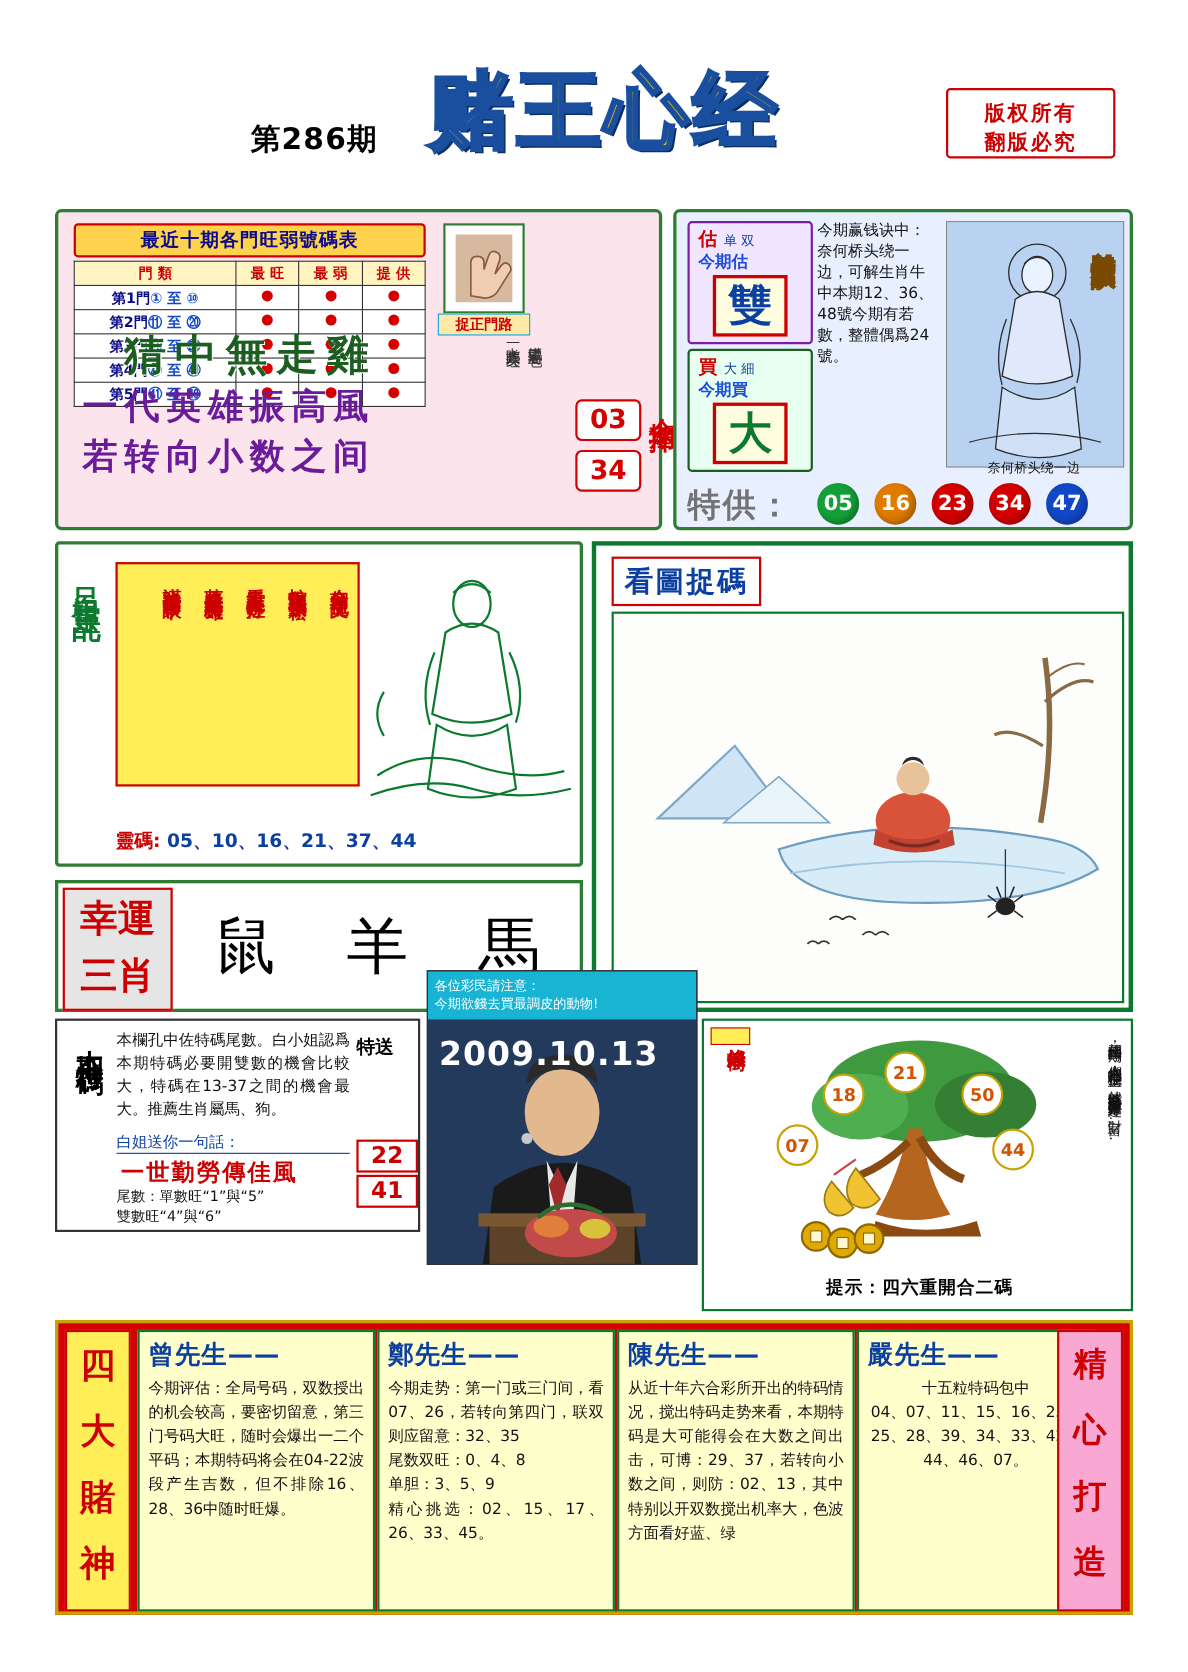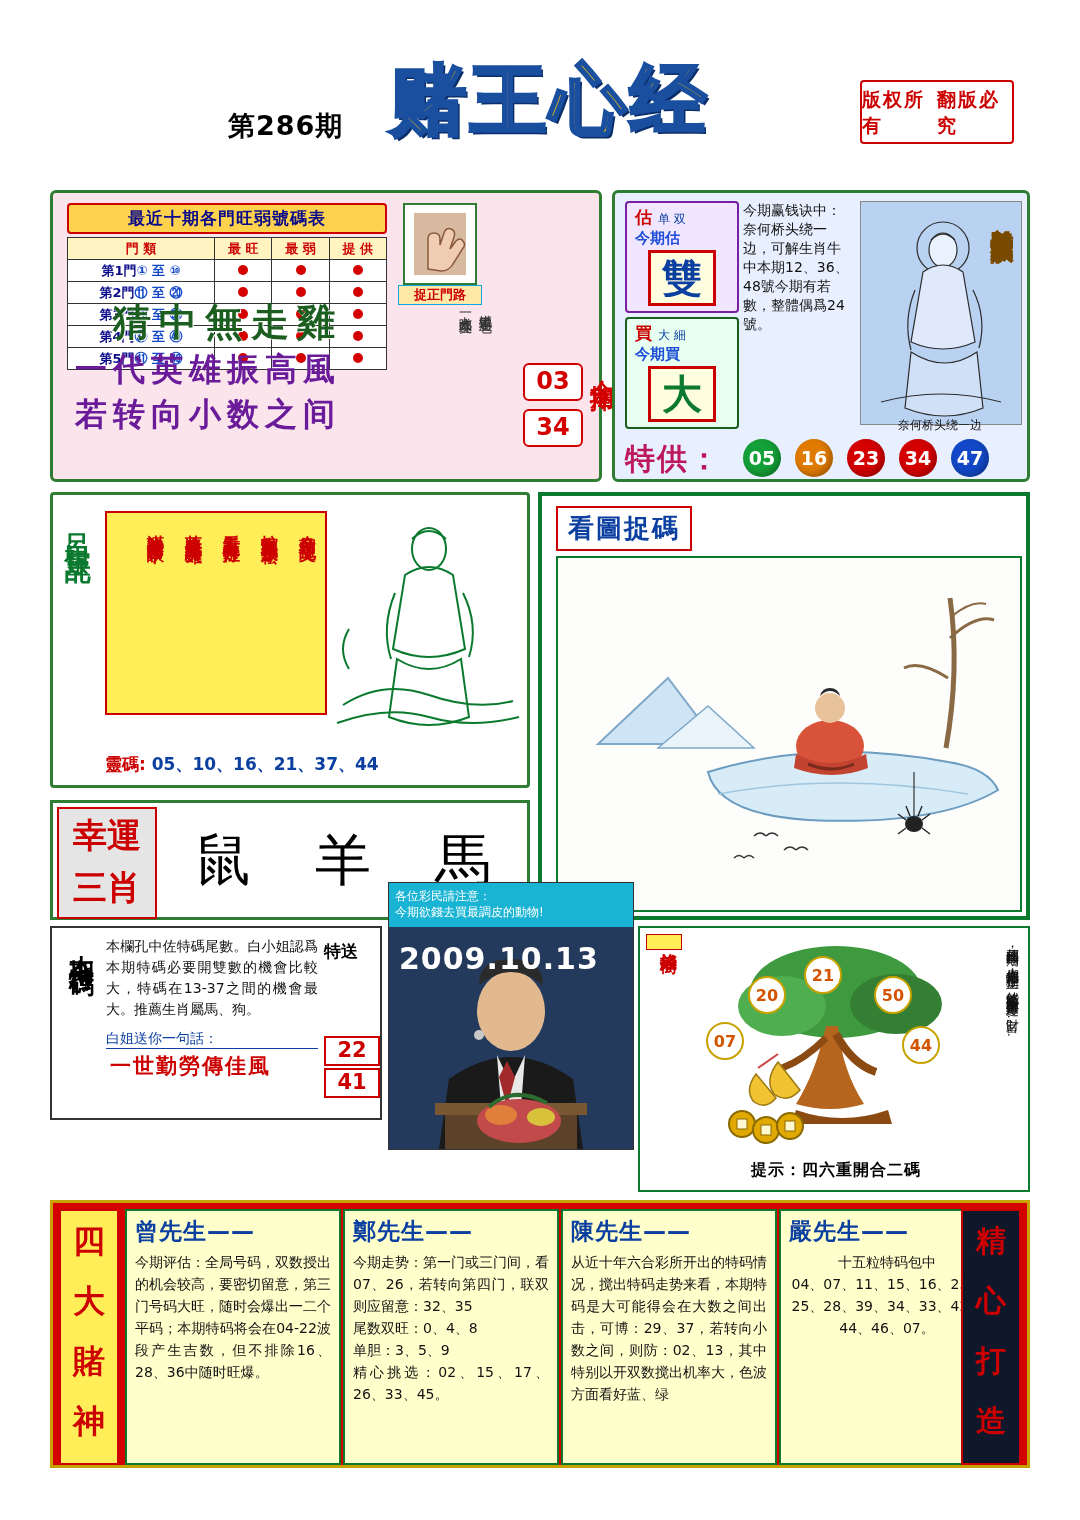--- a/index.html
+++ b/index.html
@@ -17,21 +17,21 @@
     position:absolute;left:390px;top:52px;width:440px;height:96px;
     font-size:76px;font-weight:bold;letter-spacing:4px;
     color:#f5c400;-webkit-text-stroke:3px #1a4fa0;
     text-shadow:3px 3px 0 #0b2f6b;
     font-family:"DejaVu Sans","Liberation Sans",sans-serif;
     line-height:96px;white-space:nowrap;
   }
   .copyright{
     position:absolute;left:860px;top:80px;width:150px;height:60px;
     border:2px solid #cc0000;background:#fff;border-radius:4px;
-    display:flex;flex-direction:row;justify-content:flex-end;align-items:center;
+    display:flex;flex-direction:column;justify-content:flex-end;align-items:center;
   }
   .copyright span{color:#cc0000;font-size:19px;font-weight:bold;letter-spacing:2px;line-height:26px;}
   
   .box{position:absolute;box-sizing:border-box;}
   
   #topleft{left:50px;top:190px;width:552px;height:292px;background:#fce4ec;border:3px solid #2e7d32;border-radius:6px;}
   #tbl-wrap{position:absolute;left:14px;top:10px;width:320px;}
   .tbl-title{
     background:#ffd24d;border:2px solid #c00;border-radius:4px;
     text-align:center;font-size:17px;font-weight:bold;color:#0a0a8a;padding:2px 0;letter-spacing:1px;
@@ -56,21 +56,21 @@
   .guess-box{position:absolute;left:10px;top:8px;width:110px;height:108px;background:#f1e6ff;border:2px solid #7b1fa2;border-radius:4px;}
   .buy-box{position:absolute;left:10px;top:124px;width:110px;height:108px;background:#e6fff0;border:2px solid #1b5e20;border-radius:4px;}
   .lbl-red{color:#c00;font-weight:bold;font-size:17px;}
   .lbl-blue{color:#1d4ed8;font-weight:bold;font-size:15px;}
   .bigchar{font-size:40px;font-weight:bold;color:#0b3fa0;border:3px solid #c00;background:#fffde0;width:62px;height:50px;line-height:50px;text-align:center;margin:2px auto 0;}
   .bigchar.green{color:#0b7a2f;}
   .poem{position:absolute;left:128px;top:8px;width:110px;height:150px;font-size:14px;color:#111;line-height:19px;}
   .pic-panel{position:absolute;left:245px;top:8px;width:160px;height:222px;background:#bcd6f7;border:1px solid #888;overflow:hidden;}
   .pic-cap{position:absolute;left:245px;top:224px;width:160px;text-align:center;font-size:12px;color:#111;}
   .vert-gold{position:absolute;left:372px;top:18px;font-size:22px;font-weight:bold;color:#e8a000;-webkit-text-stroke:1px #7a4a00;writing-mode:vertical-rl;letter-spacing:2px;}
-  .tegong{position:absolute;left:10px;top:246px;font-size:30px;font-weight:bold;color:#be185d;letter-spacing:2px;text-align:right;}
+  .tegong{position:absolute;left:10px;top:246px;font-size:30px;font-weight:bold;color:#737373;letter-spacing:2px;text-align:right;}
   .balls{position:absolute;left:128px;top:246px;display:flex;gap:14px;}
   .ball{width:38px;height:38px;border-radius:50%;color:#fff;font-size:19px;font-weight:bold;display:flex;align-items:center;justify-content:center;box-shadow:inset -3px -3px 6px rgba(0,0,0,.25);}
   
   #lvzu{left:50px;top:492px;width:480px;height:296px;background:#fff;border:3px solid #2e7d32;border-radius:4px;}
   .lz-title{position:absolute;left:8px;top:18px;font-size:26px;font-weight:bold;color:#0b7a2f;writing-mode:vertical-rl;letter-spacing:8px;}
   .lz-yellow{position:absolute;left:52px;top:16px;width:218px;height:200px;background:#ffee58;border:2px solid #c00;}
   .lz-yellow .col{position:absolute;top:8px;writing-mode:vertical-rl;text-orientation:upright;font-size:17px;font-weight:bold;color:#c00;letter-spacing:2px;line-height:22px;}
   .lz-img{position:absolute;left:280px;top:14px;width:190px;height:230px;}
   .lz-code{position:absolute;left:52px;top:258px;font-size:17px;font-weight:bold;color:#c00;}
   .lz-code b{color:#0b3fa0;}
@@ -98,21 +98,21 @@
   #tree{left:638px;top:926px;width:392px;height:266px;background:#fff;border:2px solid #0b7a2f;}
   .tree-label{position:absolute;left:6px;top:6px;width:34px;background:#ffee58;border:1px solid #c00;font-size:17px;font-weight:bold;color:#c00;writing-mode:vertical-rl;text-align:center;padding:4px 0;letter-spacing:2px;}
   .tree-side{position:absolute;right:6px;top:10px;font-size:13px;color:#111;writing-mode:vertical-rl;line-height:20px;letter-spacing:1px;}
   .tree-canvas{position:absolute;left:46px;top:6px;width:270px;height:218px;}
   .tnum{position:absolute;width:34px;height:34px;border-radius:50%;background:#fff;border:2px solid #c8a200;color:#d35400;font-size:16px;font-weight:bold;display:flex;align-items:center;justify-content:center;}
   .tree-hint{position:absolute;left:46px;top:232px;width:300px;text-align:center;font-size:16px;font-weight:bold;color:#000;letter-spacing:1px;}
   
   #bottom{left:50px;top:1200px;width:980px;height:268px;background:#d40000;border:3px solid #c8a200;}
   .bt-left{position:absolute;left:6px;top:6px;width:56px;height:252px;background:#ffee58;border:2px solid #c00;}
   .bt-left span{display:block;text-align:center;font-size:32px;font-weight:bold;color:#c00;line-height:60px;}
-  .bt-right{position:absolute;right:6px;top:6px;width:56px;height:252px;background:#0f172a;border:2px solid #c00;}
+  .bt-right{position:absolute;right:6px;top:6px;width:56px;height:252px;background:#f9a8d4;border:2px solid #c00;}
   .bt-right span{display:block;text-align:center;font-size:30px;font-weight:bold;color:#c00;line-height:60px;}
   .col4{position:absolute;top:6px;width:212px;height:252px;background:#ffffcc;border:2px solid #0b7a2f;}
   .col4 .nm{font-size:23px;font-weight:bold;color:#0b3fa0;padding:5px 0 0 8px;letter-spacing:1px;}
   .col4 .bd{font-size:14px;color:#111;line-height:22px;padding:4px 8px;text-align:justify;}
 </style>
 </head>
 <body>
 
 <div class="page">
 
@@ -310,20 +310,24 @@
         </g>
       </svg>
     </div>
   </div>
 
   <div class="box" id="benqi">
     <div class="bq-label">本期特碼</div>
     <div class="bq-text">本欄孔中佐特碼尾數。白小姐認爲本期特碼必要開雙數的機會比較大，特碼在13-37之間的機會最大。推薦生肖屬馬、狗。</div>
     <div class="bq-line">白姐送你一句話：</div>
     <div class="bq-motto">一世勤勞傳佳風</div>
+    <div class="bq-tail">
+      <div>尾數：單數旺“1”與“5”</div>
+      <div>雙數旺“4”與“6”</div>
+    </div>
     <div class="ts-label">特送</div>
     <div class="ts-num" style="top:108px;">22</div>
     <div class="ts-num" style="top:140px;">41</div>
   </div>
 
   <div class="photo">
     <div class="notice">
       <div>各位彩民請注意：</div>
       <div>今期欲錢去買最調皮的動物!</div>
     </div>
@@ -365,21 +369,21 @@
         <g>
           <circle cx="56" cy="190" r="13" fill="#e0a800" stroke="#8a6a00" stroke-width="2"></circle>
           <rect x="51" y="185" width="10" height="10" fill="#fff7d0" stroke="#8a6a00"></rect>
           <circle cx="80" cy="196" r="13" fill="#e0a800" stroke="#8a6a00" stroke-width="2"></circle>
           <rect x="75" y="191" width="10" height="10" fill="#fff7d0" stroke="#8a6a00"></rect>
           <circle cx="104" cy="192" r="13" fill="#e0a800" stroke="#8a6a00" stroke-width="2"></circle>
           <rect x="99" y="187" width="10" height="10" fill="#fff7d0" stroke="#8a6a00"></rect>
         </g>
       </svg>
       <div class="tnum" style="left:118px;top:22px;">21</div>
-      <div class="tnum" style="left:62px;top:42px;">20</div>
+      <div class="tnum" style="left:62px;top:42px;">18</div>
       <div class="tnum" style="left:188px;top:42px;">50</div>
       <div class="tnum" style="left:20px;top:88px;">07</div>
       <div class="tnum" style="left:216px;top:92px;">44</div>
     </div>
     <div class="tree-hint">提示：四六重開合二碼</div>
   </div>
 
   <div class="box" id="bottom">
     <div class="bt-left">
       <span>四大賭神</span>

